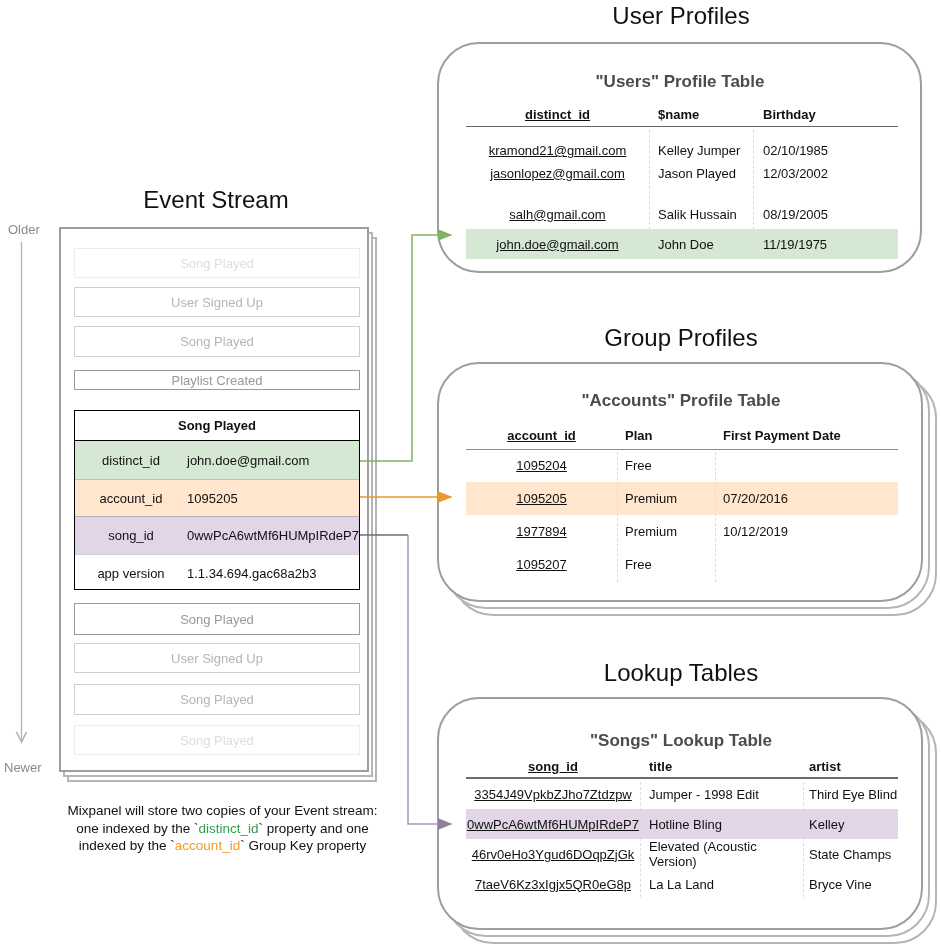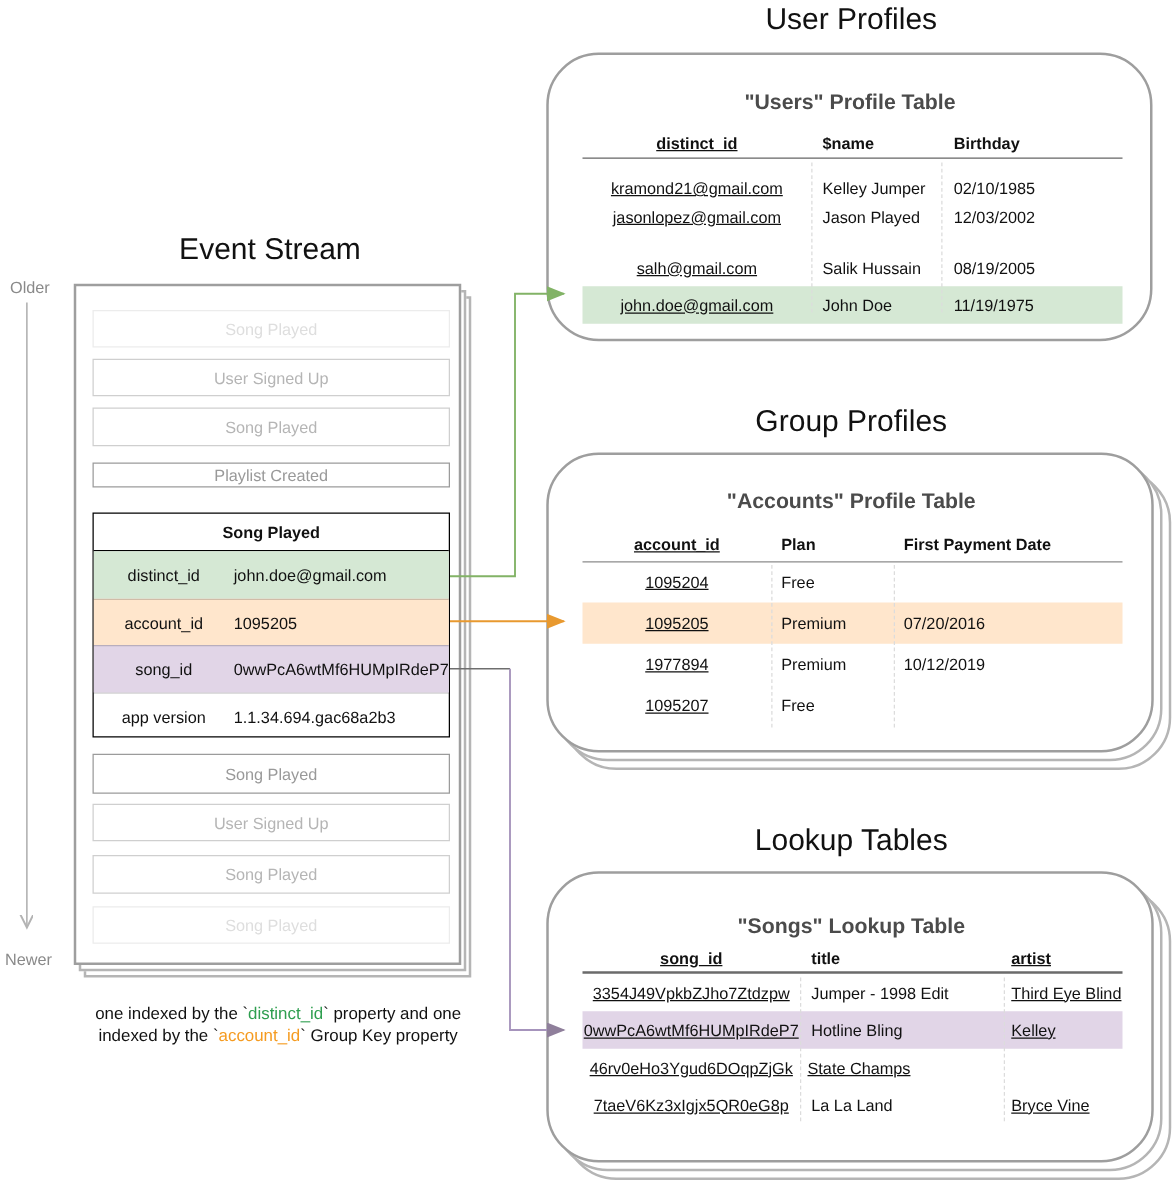--- a/index.html
+++ b/index.html
@@ -52,21 +52,21 @@
   .hl-orange{background:#ffe6cc;}
   .hl-purple{background:#e1d5e7;}
   .hrule{position:absolute;background:#666;height:1px;}
   .vsep{position:absolute;width:0;border-left:1px dashed #dcdcdc;}
 
   
   .ut .c1{width:183px;} .ut .c2{width:104px;padding-left:9px;} .ut .c3{width:145px;padding-left:10px;}
   
   .gt .c1{width:151px;} .gt .c2{width:98px;padding-left:8px;} .gt .c3{width:183px;padding-left:8px;}
   
-  .lt .c1{width:174px;} .lt .c2{width:163px;padding-left:9px;} .lt .c3{width:95px;padding-left:6px;text-decoration:underline;}
+  .lt .c1{width:174px;} .lt .c2{width:163px;padding-left:9px;} .lt .c3{width:95px;padding-left:6px;}
 
   
   .caption{position:absolute;left:30px;top:802px;width:385px;text-align:center;
            font-size:13.5px;line-height:17.5px;color:#111;}
   .code-green{color:#2e9e4f;}
   .code-orange{color:#f59b20;}
 
   
   .overlay{position:absolute;left:0;top:0;width:941px;height:951px;pointer-events:none;z-index:6;}
 </style>
@@ -220,32 +220,34 @@
       <span class="c2">Jumper - 1998 Edit</span>
       <span class="c3">Third Eye Blind</span>
     </div>
     <div class="prow hl-purple" style="height:30px;">
       <span class="c1 idlink">0wwPcA6wtMf6HUMpIRdeP7</span>
       <span class="c2">Hotline Bling</span>
       <span class="c3">Kelley</span>
     </div>
     <div class="prow" style="height:30px;">
       <span class="c1 idlink">46rv0eHo3Ygud6DOqpZjGk</span>
+      <span class="c2">Elevated (Acoustic Version)</span>
       <span class="c3">State Champs</span>
     </div>
     <div class="prow" style="height:30px;">
       <span class="c1 idlink">7taeV6Kz3xIgjx5QR0eG8p</span>
       <span class="c2">La La Land</span>
       <span class="c3">Bryce Vine</span>
     </div>
   </div>
   <div class="vsep" style="left:640px;top:782px;height:115px;"></div>
   <div class="vsep" style="left:803px;top:782px;height:115px;"></div>
 
   <div class="caption">
+    <div>Mixpanel will store two copies of your Event stream:</div>
     <div><span>one indexed by the `</span><span class="code-green">distinct_id</span><span>` property and one</span></div>
     <div><span>indexed by the `</span><span class="code-orange">account_id</span><span>` Group Key property</span></div>
   </div>
 
   <svg class="overlay" viewBox="0 0 941 951">
     <defs>
       <marker id="ah-green" markerWidth="12" markerHeight="10" refX="9" refY="4" orient="auto">
         <path d="M0,0 L10,4 L0,8 z" fill="#82b366"></path>
       </marker>
       <marker id="ah-orange" markerWidth="12" markerHeight="10" refX="9" refY="4" orient="auto">

